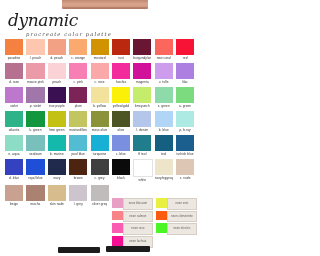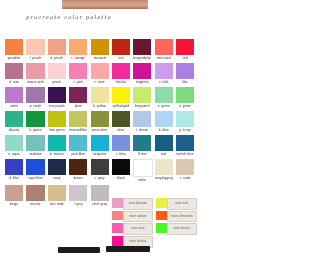--- a/index.html
+++ b/index.html
@@ -102,20 +102,21 @@
 </style>
 </head>
 <body>
 
 <div id="sheet">
 
   <div class="banner"></div>
   <div class="banner-shade"></div>
 
   <div class="title-wrap">
+    <div class="title">dynamic</div>
     <div class="subtitle">procreate color palette</div>
   </div>
 
   <div id="grid">
       <div class="row">
         <div class="cell">
           <span class="sw" style="background: rgb(244, 129, 63);"></span>
           <div class="lbl">paradise</div>
         </div>
         <div class="cell">

